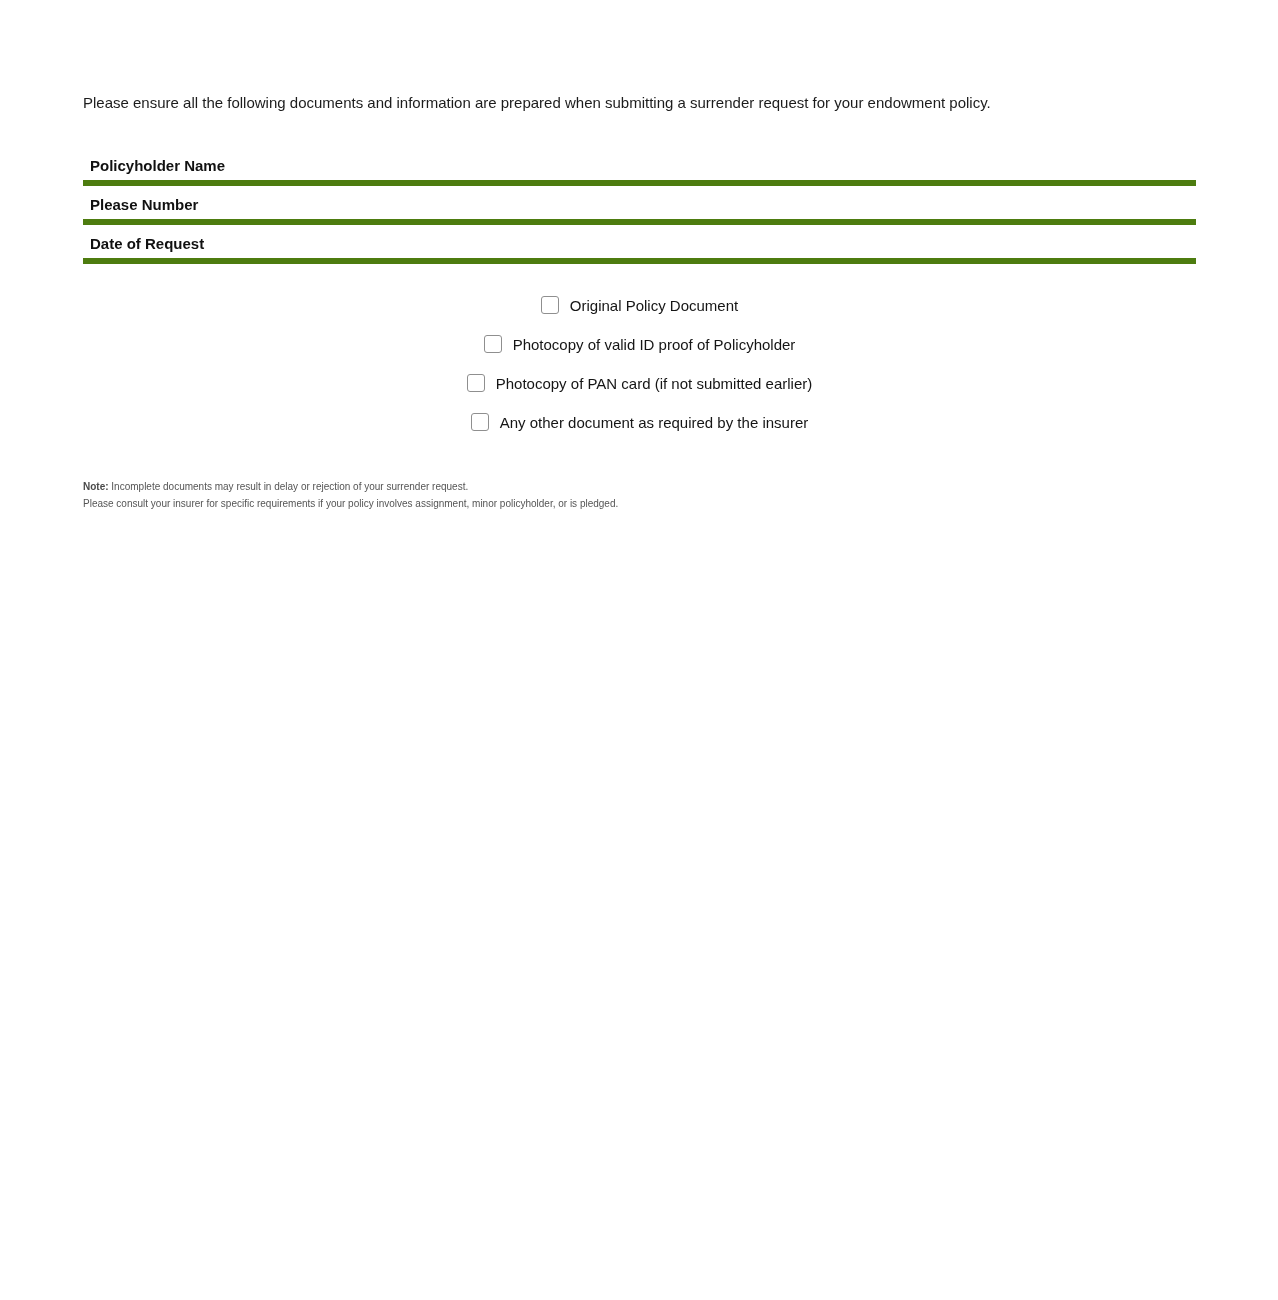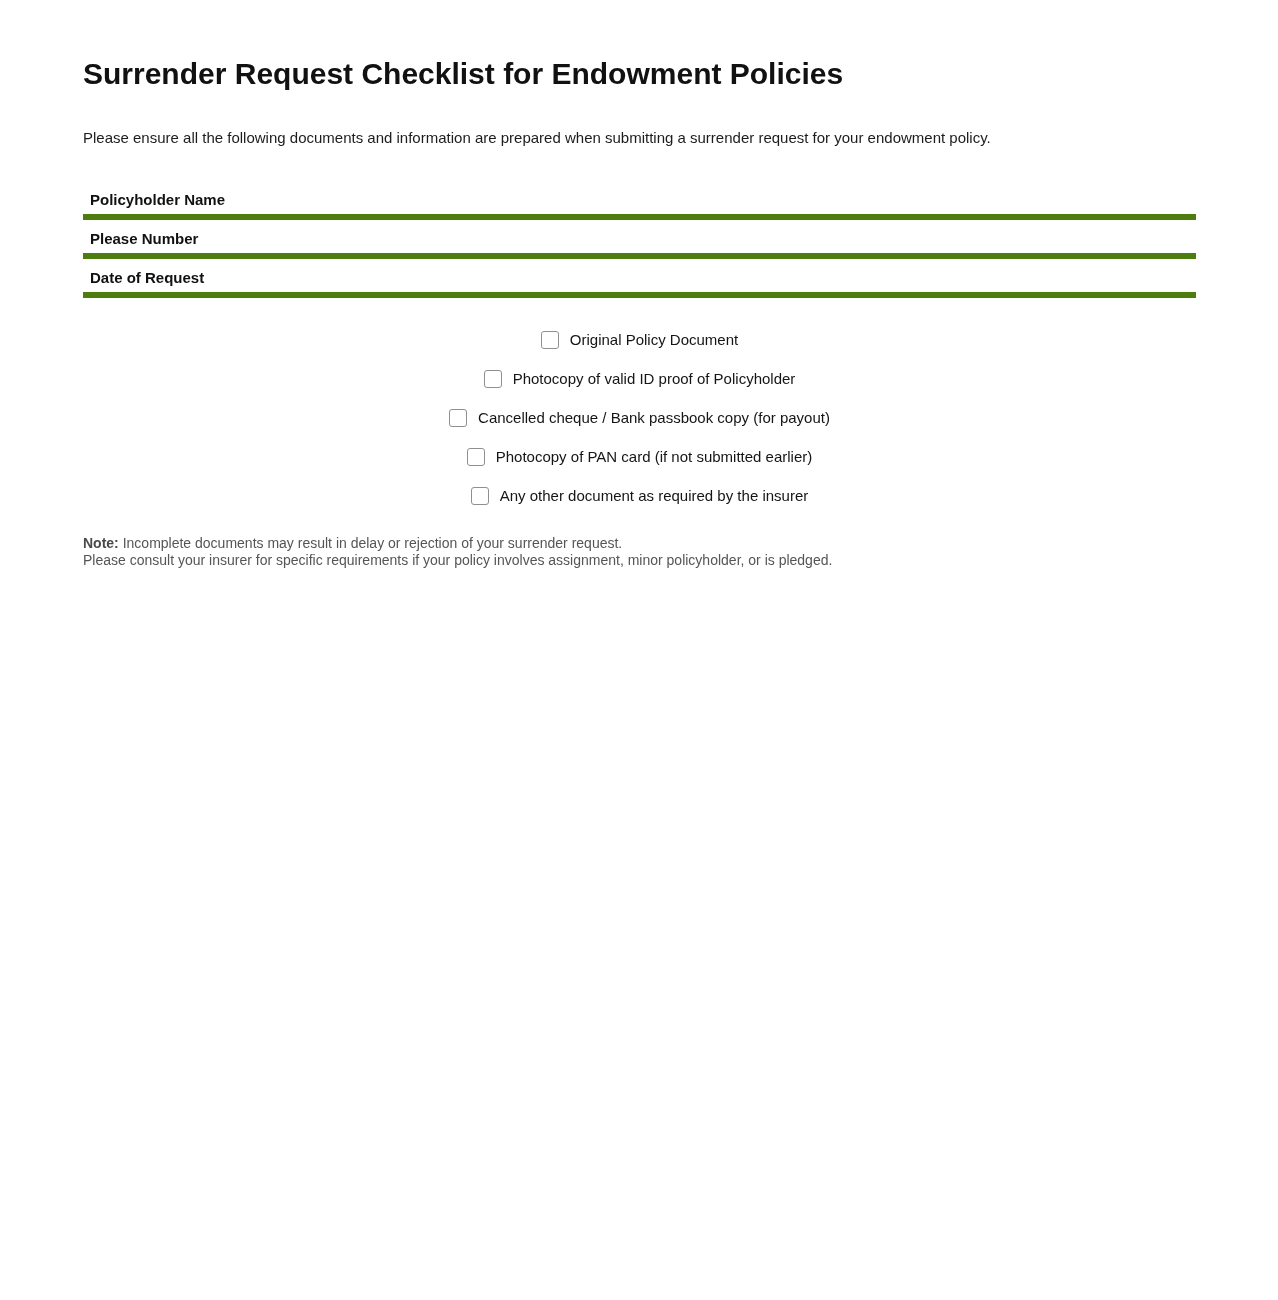--- a/index.html
+++ b/index.html
@@ -60,33 +60,32 @@
     border: 1px solid #8f8f8f;
     border-radius: 3px;
     cursor: pointer;
   }
   .check-label {
     margin-left: 11px;
     font-size: 15px;
     color: #151515;
   }
   .note {
-    margin-top: 20px;
-    font-size: 14px;
+    margin-top: 36px;
+    font-size: 10px;
     line-height: 17px;
     color: #555555;
   }
   .note-label { font-weight: bold; color: #4a4a4a; }
 </style>
 </head>
 <body>
 
 <div class="page">
 
-  <h1 class="title">Surrender Request Checklist for Endowment Policies</h1>
 
   <p class="intro">Please ensure all the following documents and information are prepared when submitting a surrender request for your endowment policy.</p>
 
   <div class="fields">
     <div class="field-row">
       <span class="field-label">Policyholder Name</span>
       <span class="field-blank"></span>
     </div>
     <div class="field-row">
       <span class="field-label">Please Number</span>
@@ -102,24 +101,20 @@
     <div class="check-row">
       <span class="checkbox"></span>
       <span class="check-label">Original Policy Document</span>
     </div>
     <div class="check-row">
       <span class="checkbox"></span>
       <span class="check-label">Photocopy of valid ID proof of Policyholder</span>
     </div>
     <div class="check-row">
       <span class="checkbox"></span>
-      <span class="check-label">Cancelled cheque / Bank passbook copy (for payout)</span>
-    </div>
-    <div class="check-row">
-      <span class="checkbox"></span>
       <span class="check-label">Photocopy of PAN card (if not submitted earlier)</span>
     </div>
     <div class="check-row">
       <span class="checkbox"></span>
       <span class="check-label">Any other document as required by the insurer</span>
     </div>
   </div>
 
   <div class="note">
     <div><span class="note-label">Note:</span><span> Incomplete documents may result in delay or rejection of your surrender request.</span></div>

